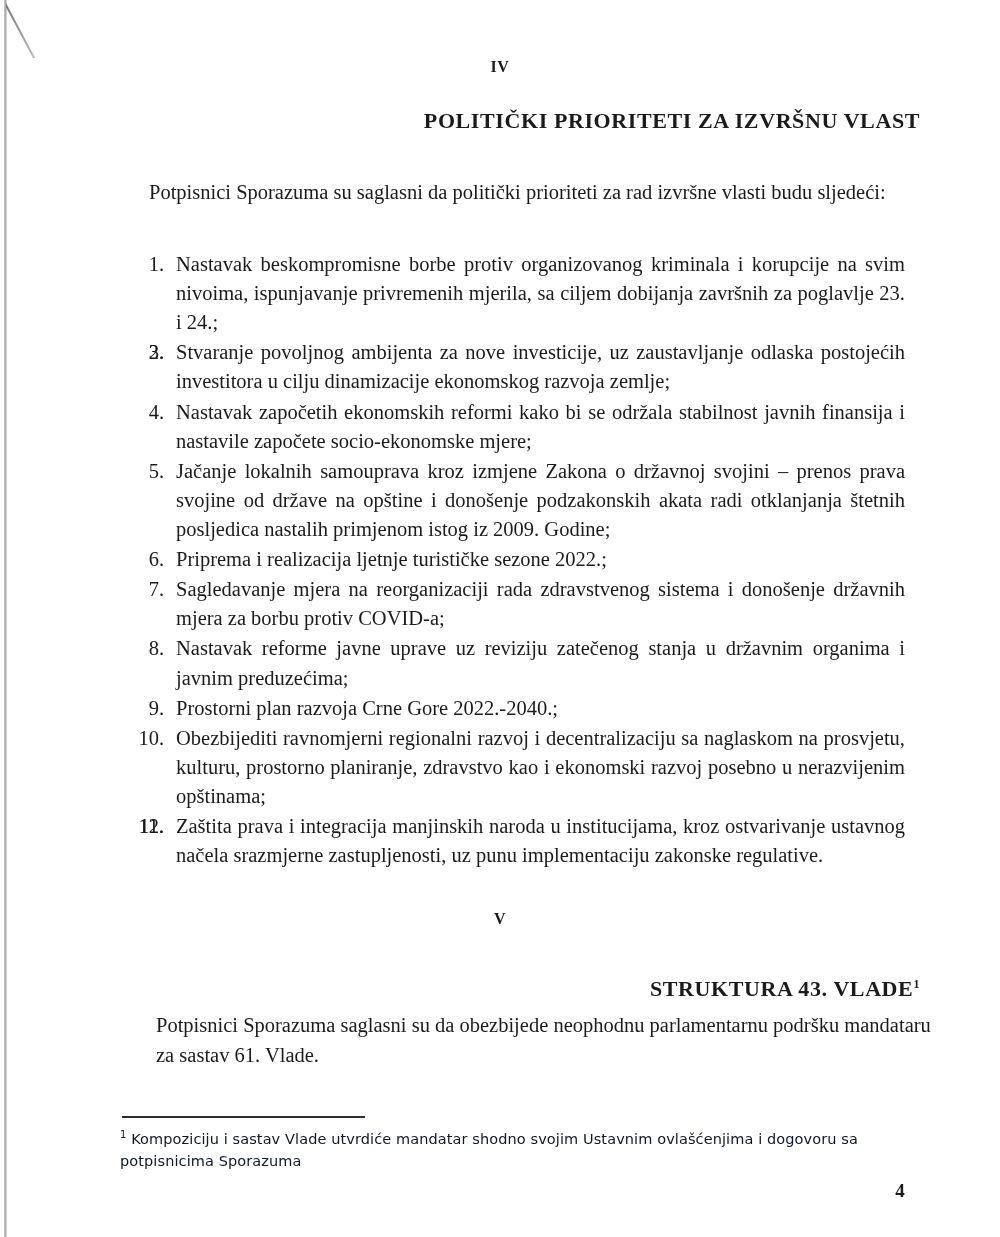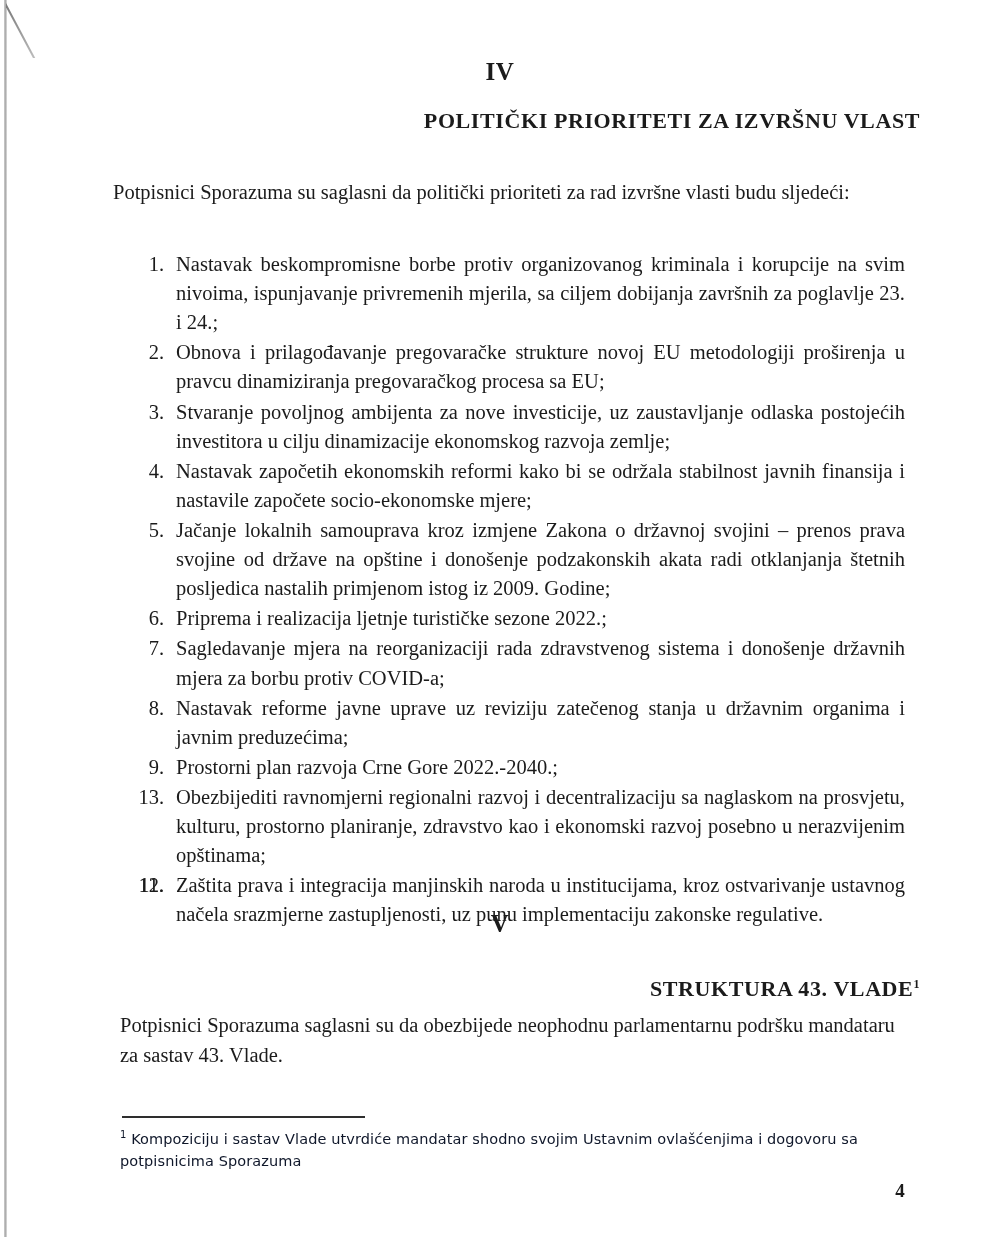--- a/index.html
+++ b/index.html
@@ -52,34 +52,35 @@
     position: absolute;
     left: 0;
     top: 0;
     width: 1000px;
     height: 1237px;
   }
 
   .roman {
     text-align: center;
     font-weight: bold;
-    font-size: 25px;
+    font-size: 16px;
     letter-spacing: .5px;
   }
   .section-title {
     text-align: right;
     font-weight: bold;
     font-size: 22px;
     letter-spacing: .6px;
   }
 
   .intro-para, .closing-para {
     font-size: 20.5px;
     line-height: 1.48;
     text-align: left;
+    margin-left: 36px;
   }
 
   ol.priorities {
     list-style: none;
     margin: 0;
     padding: 0;
   }
   ol.priorities li {
     position: relative;
     font-size: 20.5px;
@@ -148,21 +149,20 @@
     <div class="at intro-para" style="left:113px; top:177px; width:800px;">Potpisnici Sporazuma su saglasni da politički prioriteti za rad izvršne vlasti budu sljedeći:</div>
 
     <ol class="priorities at" style="left:128px; top:250px; width:777px;">
 
       <li>
         <span class="num">1.</span>
         <span>Nastavak beskompromisne borbe protiv organizovanog kriminala i korupcije na svim nivoima, ispunjavanje privremenih mjerila, sa ciljem dobijanja završnih za poglavlje 23. i 24.;</span>
       </li>
       <li>
         <span class="num">2.</span>
-        <span>Obnova i prilagođavanje pregovaračke strukture novoj EU metodologiji proširenja u pravcu dinamiziranja pregovaračkog procesa sa EU;</span>
       </li>
       <li>
         <span class="num">3.</span>
         <span>Stvaranje povoljnog ambijenta za nove investicije, uz zaustavljanje odlaska postojećih investitora u cilju dinamizacije ekonomskog razvoja zemlje;</span>
       </li>
       <li>
         <span class="num">4.</span>
         <span>Nastavak započetih ekonomskih reformi kako bi se održala stabilnost javnih finansija i nastavile započete socio-ekonomske mjere;</span>
       </li>
       <li>
@@ -179,37 +179,37 @@
       </li>
       <li>
         <span class="num">8.</span>
         <span>Nastavak reforme javne uprave uz reviziju zatečenog stanja u državnim organima i javnim preduzećima;</span>
       </li>
       <li>
         <span class="num">9.</span>
         <span>Prostorni plan razvoja Crne Gore 2022.-2040.;</span>
       </li>
       <li>
-        <span class="num">13.</span>
+        <span class="num">10.</span>
         <span>Obezbijediti ravnomjerni regionalni razvoj i decentralizaciju sa naglaskom na prosvjetu, kulturu, prostorno planiranje, zdravstvo kao i ekonomski razvoj posebno u nerazvijenim opštinama;</span>
       </li>
       <li>
         <span class="num">11.</span>
       </li>
       <li>
         <span class="num">12.</span>
         <span>Zaštita prava i integracija manjinskih naroda u institucijama, kroz ostvarivanje ustavnog načela srazmjerne zastupljenosti, uz punu implementaciju zakonske regulative.</span>
       </li>
     </ol>
 
     <div class="at roman" style="left:100px; top:910px; width:800px;">V</div>
 
     <div class="at section-title" style="left:80px; top:976px; width:840px;"><span>STRUKTURA  43. VLADE</span><sup class="fn-ref">1</sup></div>
 
-    <div class="at closing-para" style="left:120px; top:1010px; width:790px;">Potpisnici Sporazuma saglasni su da obezbijede neophodnu parlamentarnu podršku mandataru za sastav 43. Vlade.</div>
+    <div class="at closing-para" style="left:120px; top:1010px; width:790px;">Potpisnici Sporazuma saglasni su da obezbijede neophodnu parlamentarnu podršku mandataru za sastav 61. Vlade.</div>
 
     <div class="at fn-rule" style="left:122px; top:1116px;"></div>
 
     <div class="at footnote" style="left:120px; top:1127px; width:790px;"><span class="marker">1</span> <span>Kompoziciju i sastav Vlade utvrdiće mandatar shodno svojim Ustavnim ovlašćenjima i dogovoru sa potpisnicima Sporazuma</span></div>
 
     <div class="page-number" style="left:880px; top:1180px; width:40px;">4</div>
 
   </div>
 </div>
 

